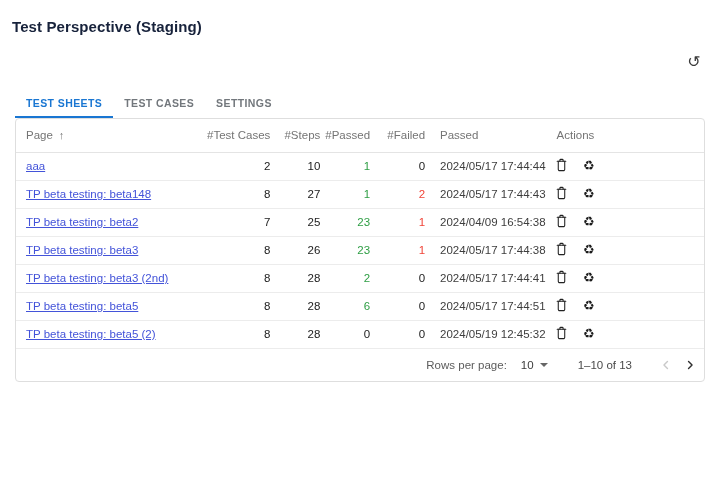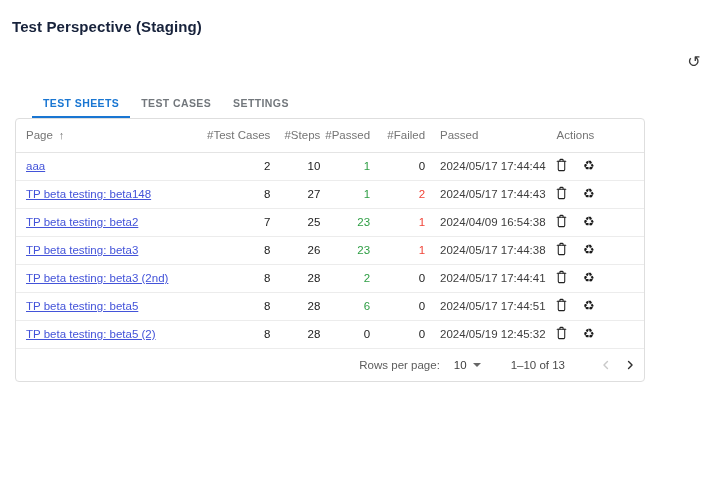--- a/index.html
+++ b/index.html
@@ -20,33 +20,33 @@
   .page-title{
     position:absolute;left:12px;top:8px;
     font-size:15px;font-weight:700;color:var(--title);letter-spacing:.1px;text-align:right;
   }
   .refresh-btn{
     position:absolute;top:50px;right:14px;width:24px;height:24px;
     background:none;border:none;padding:0;cursor:pointer;
     font-size:16px;line-height:24px;color:#3a3a3a;
   }
   
-  .tabs{position:absolute;left:32px;top:88px;display:flex;height:30px;}
+  .tabs{position:absolute;left:15px;top:88px;display:flex;height:30px;}
   .tab{
     position:relative;display:flex;align-items:center;padding:0 11px;
     font-size:10.5px;font-weight:700;letter-spacing:.4px;color:#72777c;
     cursor:pointer;user-select:none;
   }
   .tab.active{color:var(--accent);}
   .tab.active::after{
     content:"";position:absolute;left:0;right:0;bottom:0;height:2px;background:var(--accent);
   }
   
   .table-card{
-    position:absolute;left:15px;top:118px;width:630px;
+    position:absolute;left:15px;top:118px;width:690px;
     border:1px solid var(--border);border-radius:4px;overflow:hidden;background:#fff;
   }
   table{width:100%;border-collapse:collapse;font-size:11.5px;}
   col.c-page{width:190px;} col.c-tc{width:55px;} col.c-steps{width:50px;}
   col.c-passed{width:40px;} col.c-failed{width:55px;} col.c-updated{width:112px;}
   thead th{
     height:33px;font-weight:400;color:#747474;text-align:left;
     border-bottom:1px solid #e4e4e4;white-space:nowrap;
   }
   th.num,td.num{text-align:right;padding-right:4px;}
@@ -71,21 +71,21 @@
     display:flex;align-items:center;justify-content:flex-end;
     height:32px;font-size:11.5px;color:#5c5c5c;padding-right:2px;
   }
   .rpp-label{margin-right:14px;}
   .rpp-select{
     display:flex;align-items:center;gap:6px;margin-right:30px;
     color:#3c3c3c;cursor:pointer;background:none;border:none;font-size:11.5px;
     font-family:inherit;padding:0;
   }
   .caret{width:0;height:0;border-left:4px solid transparent;border-right:4px solid transparent;border-top:4.5px solid #666;}
-  .range{margin-right:29px;color:#4a4a4a;}
+  .range{margin-right:22px;color:#4a4a4a;}
   .chev-btn{
     width:24px;height:24px;background:none;border:none;padding:0;cursor:pointer;
     display:inline-flex;align-items:center;justify-content:center;
   }
   .chev-btn.disabled{cursor:default;}
   .chev-btn svg{display:block;}
 </style>
 </head>
 <body>
 

